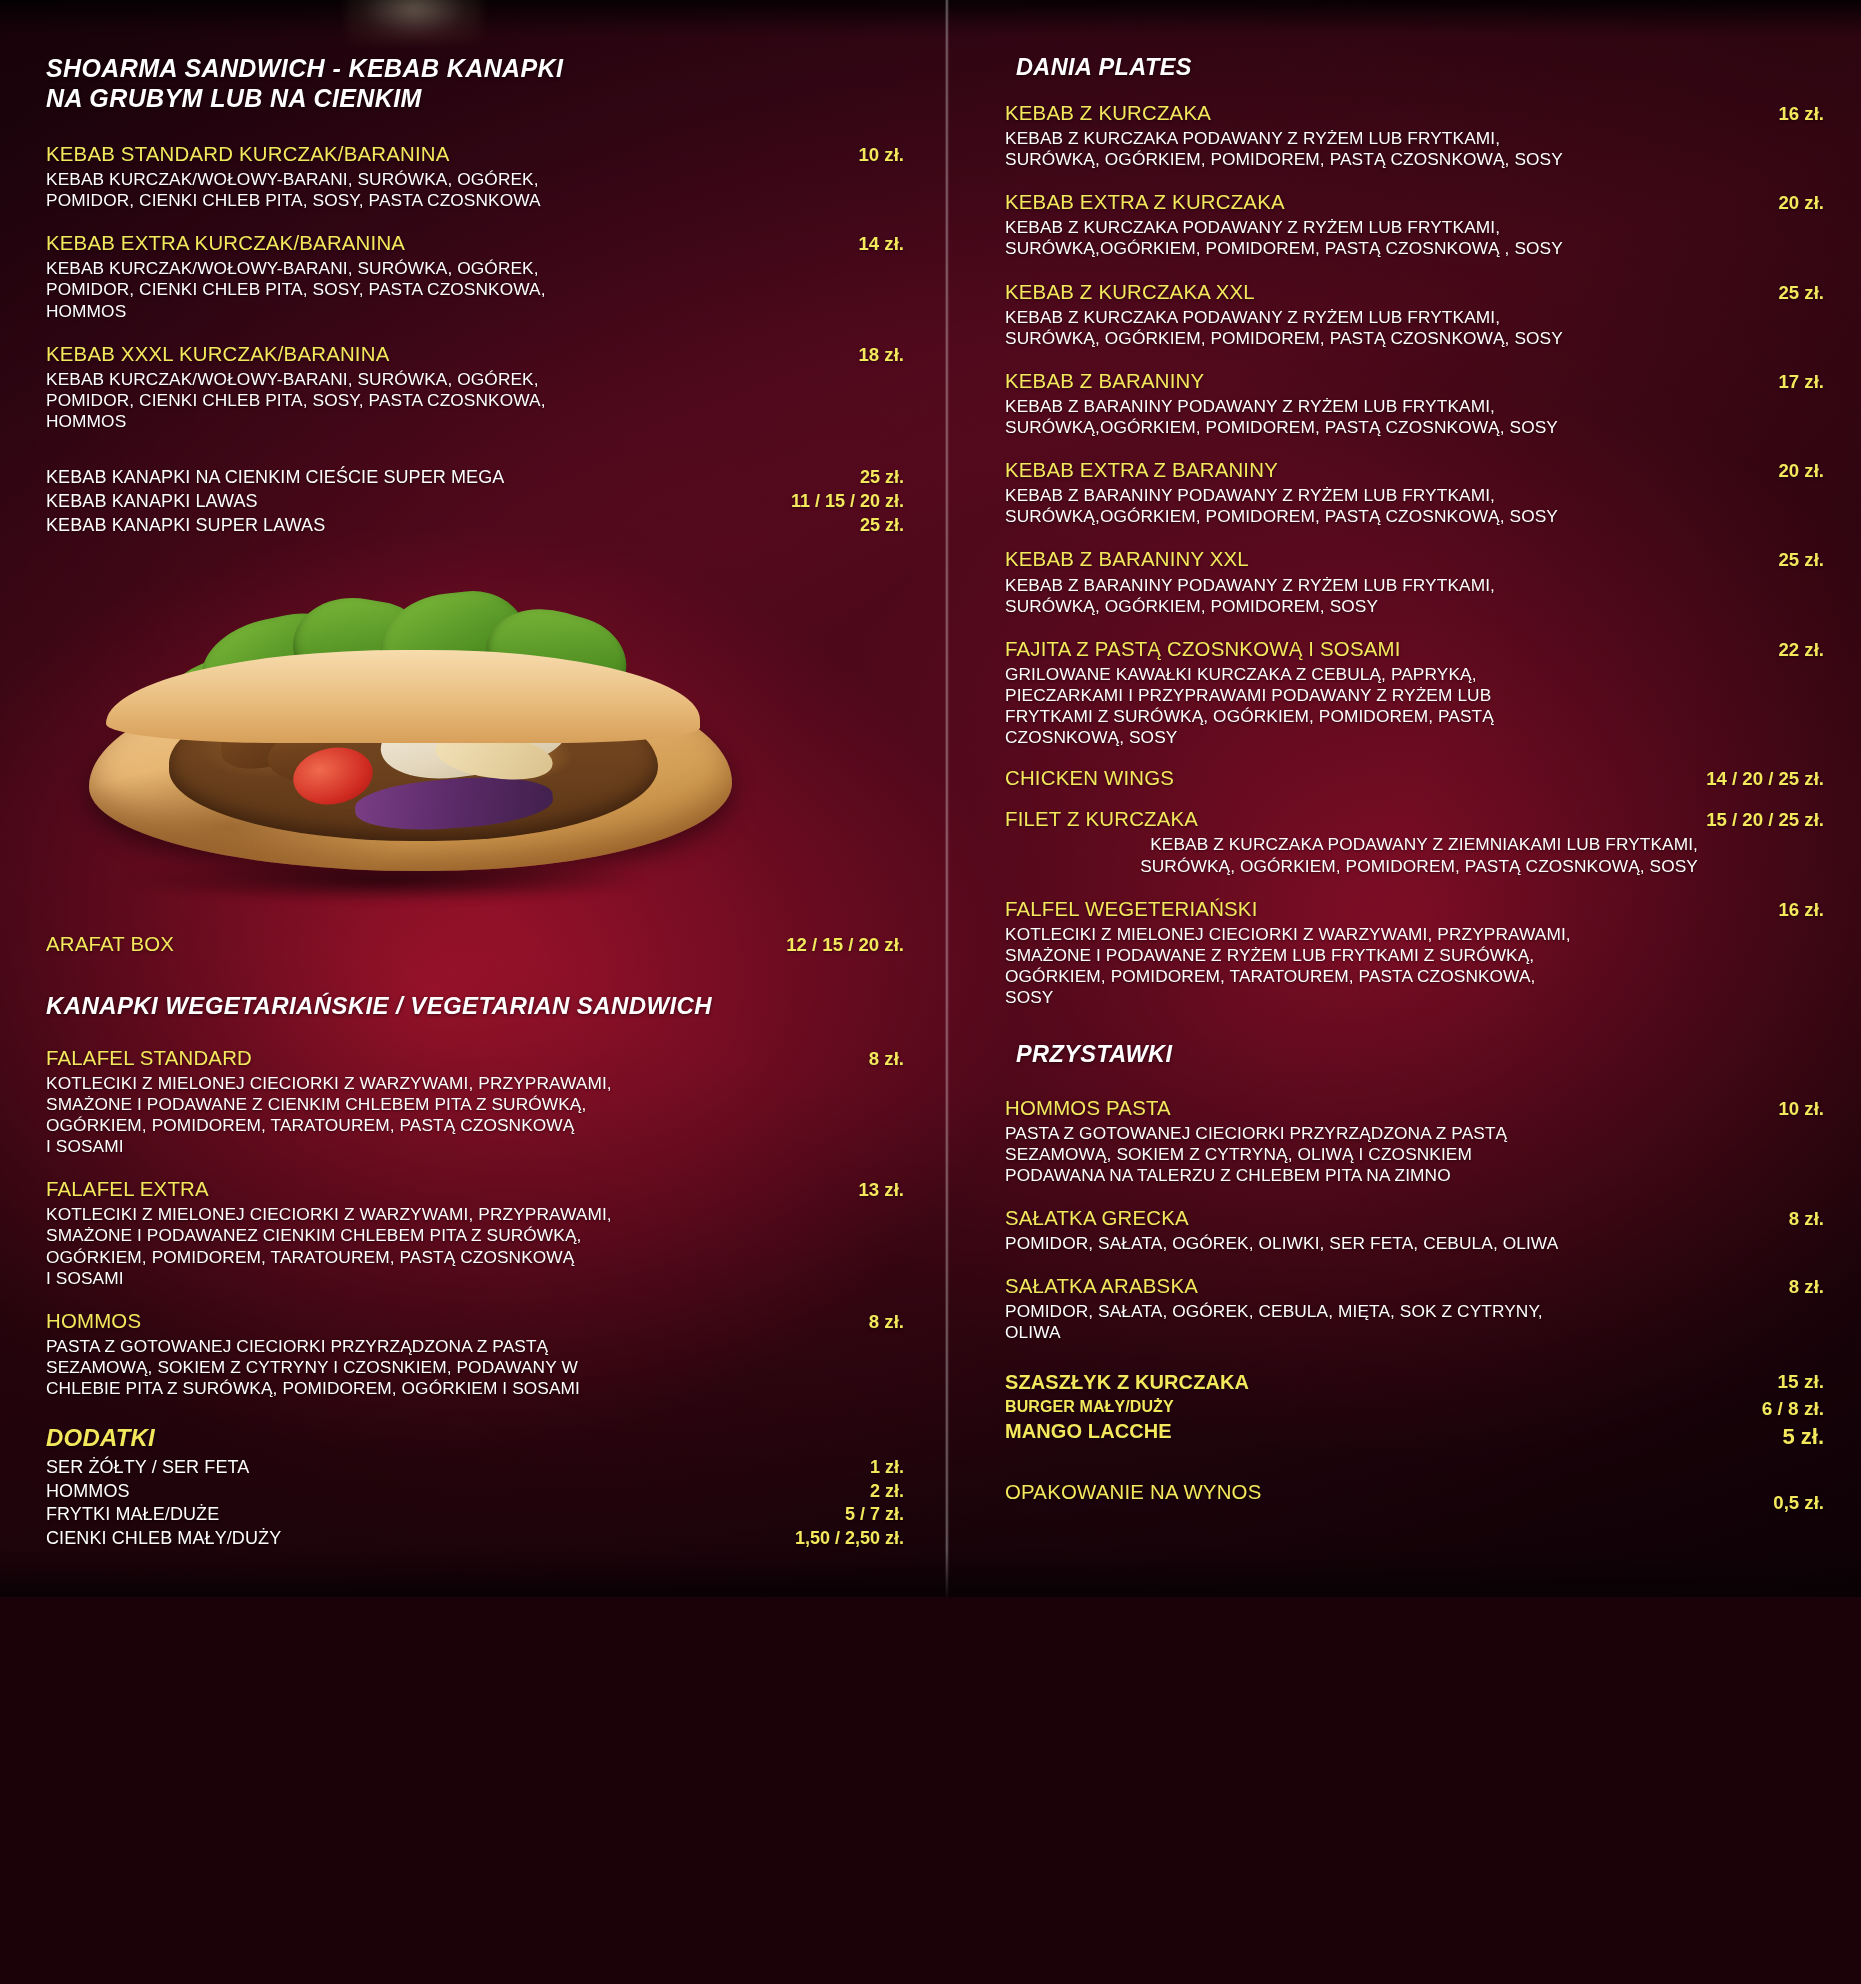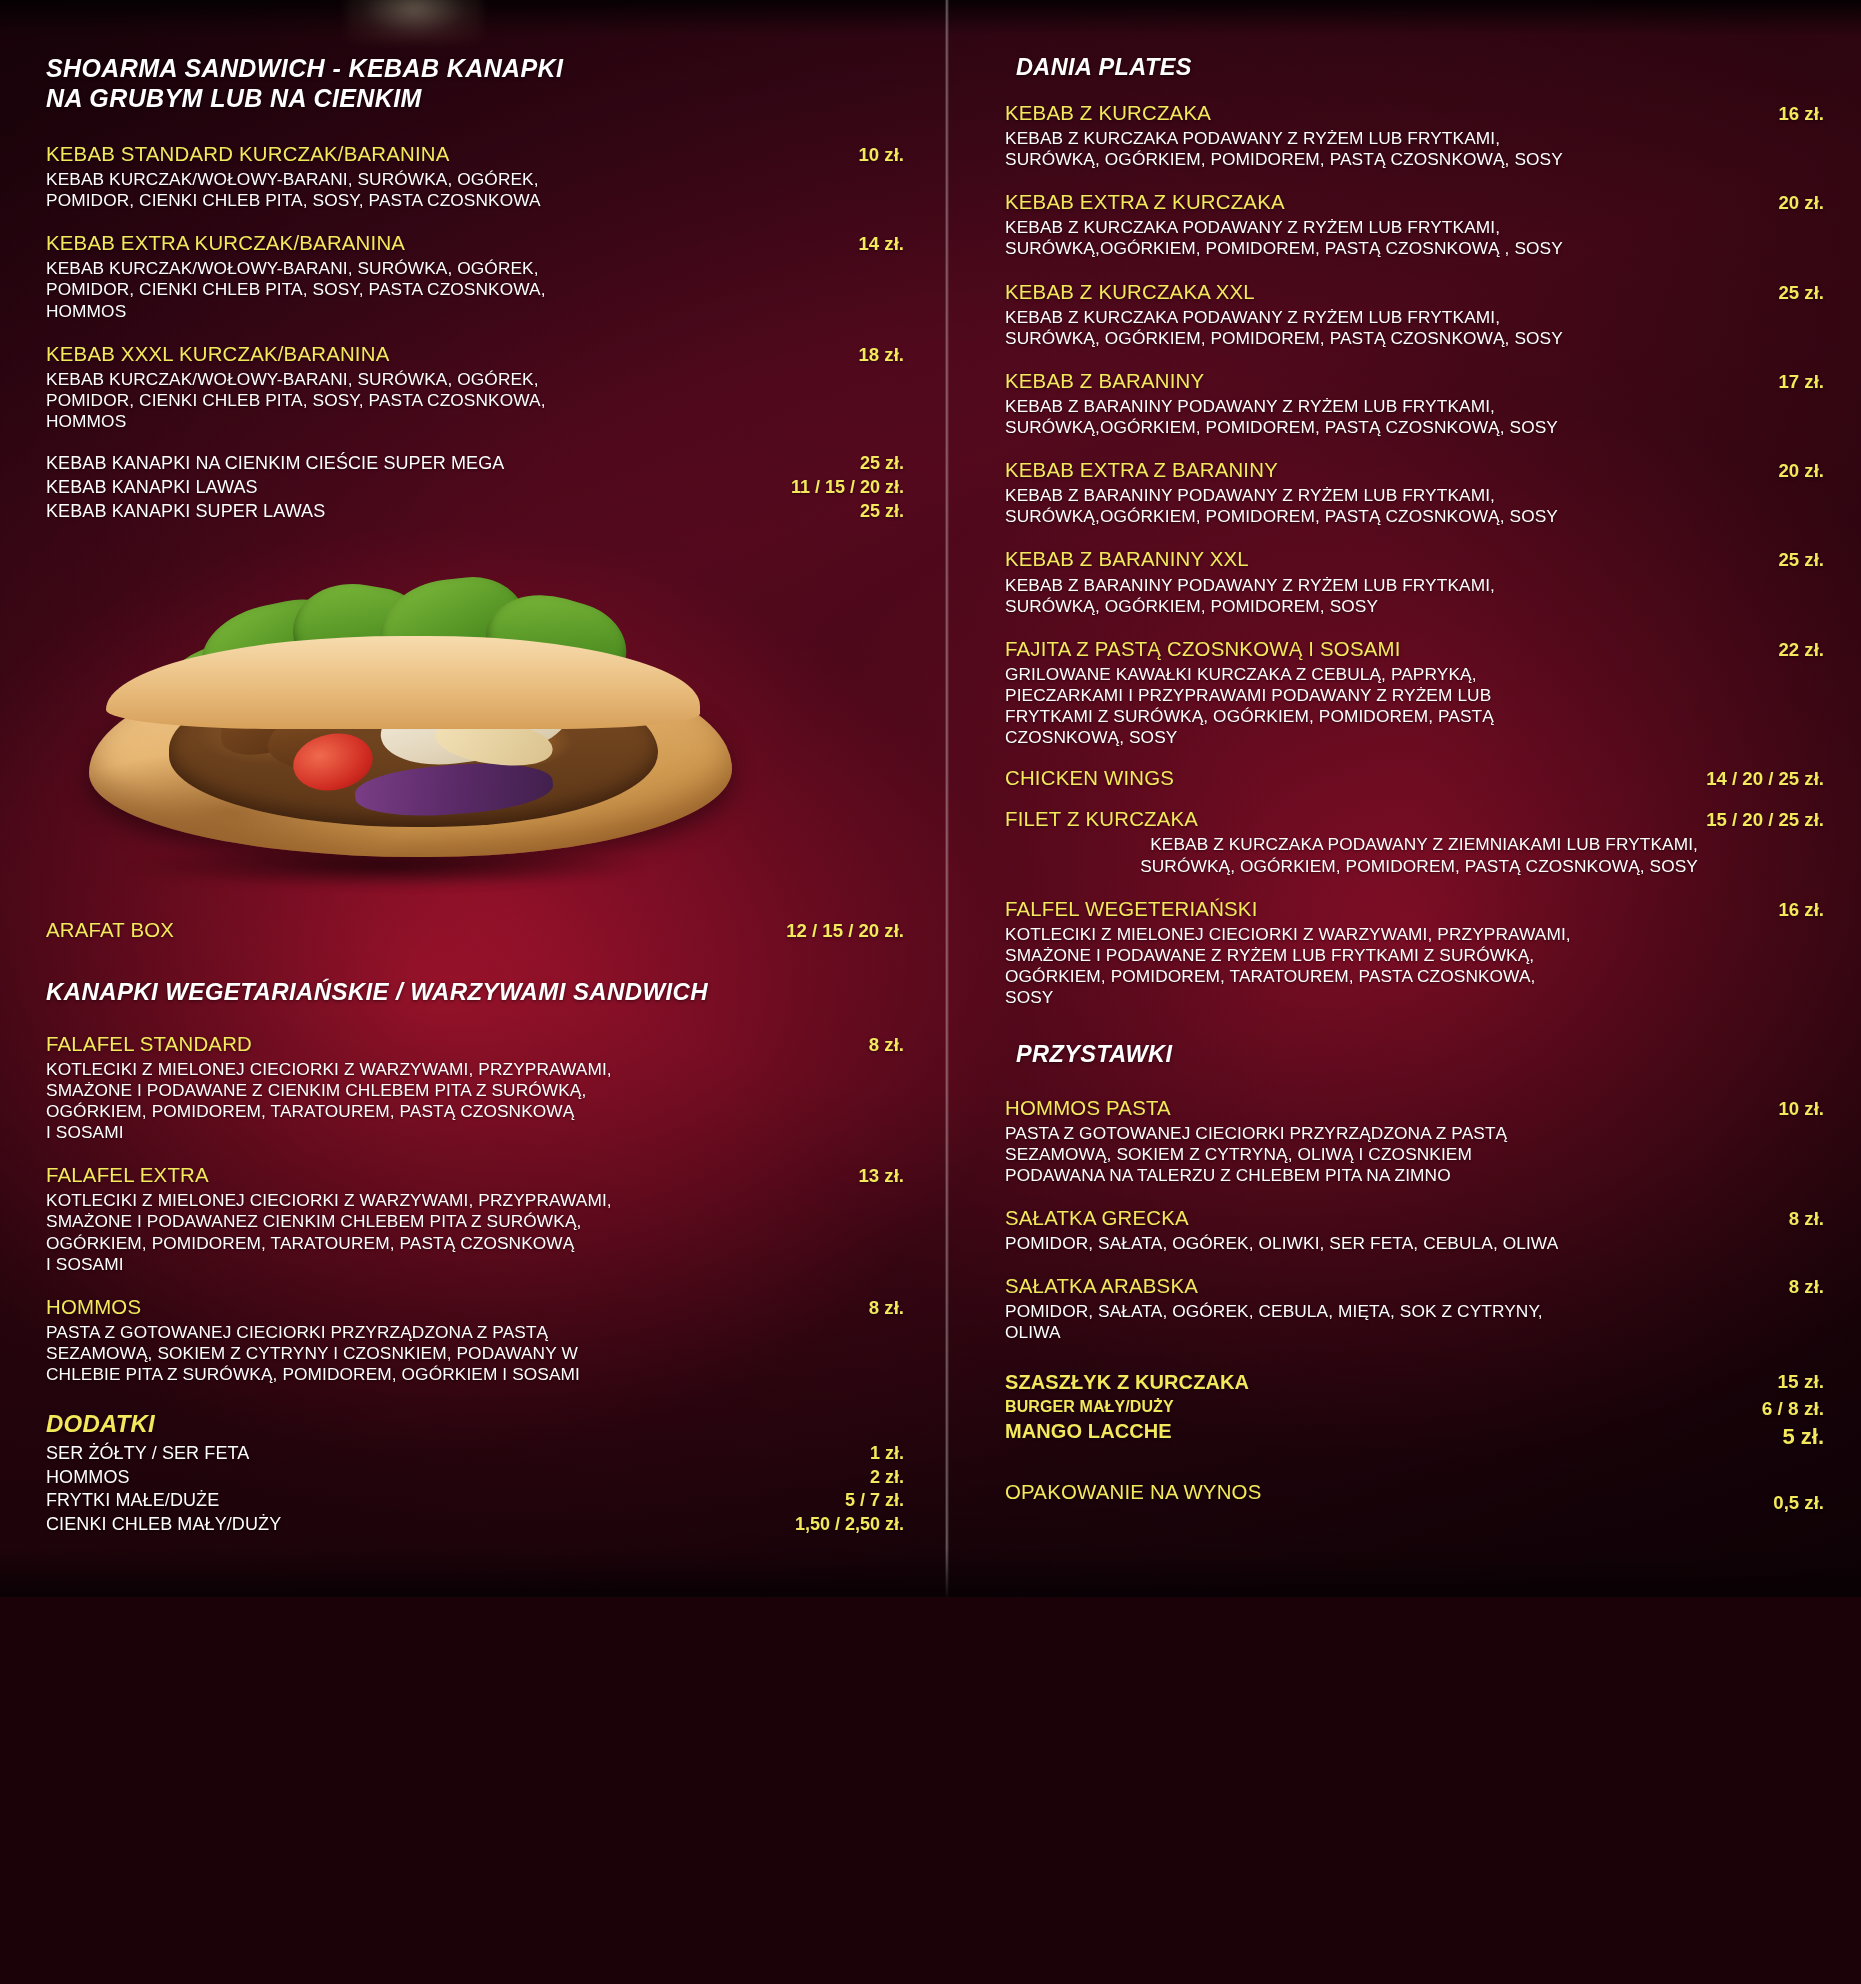--- a/index.html
+++ b/index.html
@@ -135,21 +135,21 @@
     text-shadow: 0 0.6px 2.5px rgba(0,0,0,0.5);
     max-width: 656px;
   }
   .desc.r { max-width: 693px; }
 
   
   .plain-block {
     display: flex;
     justify-content: space-between;
     align-items: flex-start;
-    margin-top: 20px;
+    margin-top: 34px;
   }
   .plain-names div {
     color: #ffffff;
     font-size: 18px;
     line-height: 1.32;
     letter-spacing: 0.1px;
     text-shadow: 0 0.6px 2.5px rgba(0,0,0,0.5);
   }
   .plain-prices div {
     color: #f4e85c;
@@ -362,21 +362,21 @@
           <div class="lettuce l4"></div>
           <div class="bread-top"></div>
         </div>
       </div>
 
       <div class="row" style="margin-top:6.2px;">
         <div class="name">ARAFAT BOX</div>
         <div class="price">12 / 15 / 20 zł.</div>
       </div>
 
-      <div class="sec-title" style="margin-top:36px;font-size:24px;">KANAPKI WEGETARIAŃSKIE / WARZYWAMI SANDWICH</div>
+      <div class="sec-title" style="margin-top:36px;font-size:24px;">KANAPKI WEGETARIAŃSKIE / VEGETARIAN SANDWICH</div>
 
       <div class="item" style="margin-top:26px;">
         <div class="row">
           <div class="name">FALAFEL STANDARD</div>
           <div class="price">8 zł.</div>
         </div>
         <div class="desc" style="white-space:pre-line;">KOTLECIKI Z MIELONEJ CIECIORKI Z WARZYWAMI, PRZYPRAWAMI,
 SMAŻONE I PODAWANE Z CIENKIM CHLEBEM  PITA Z SURÓWKĄ,
 OGÓRKIEM, POMIDOREM, TARATOUREM,  PASTĄ CZOSNKOWĄ
 I SOSAMI</div>

